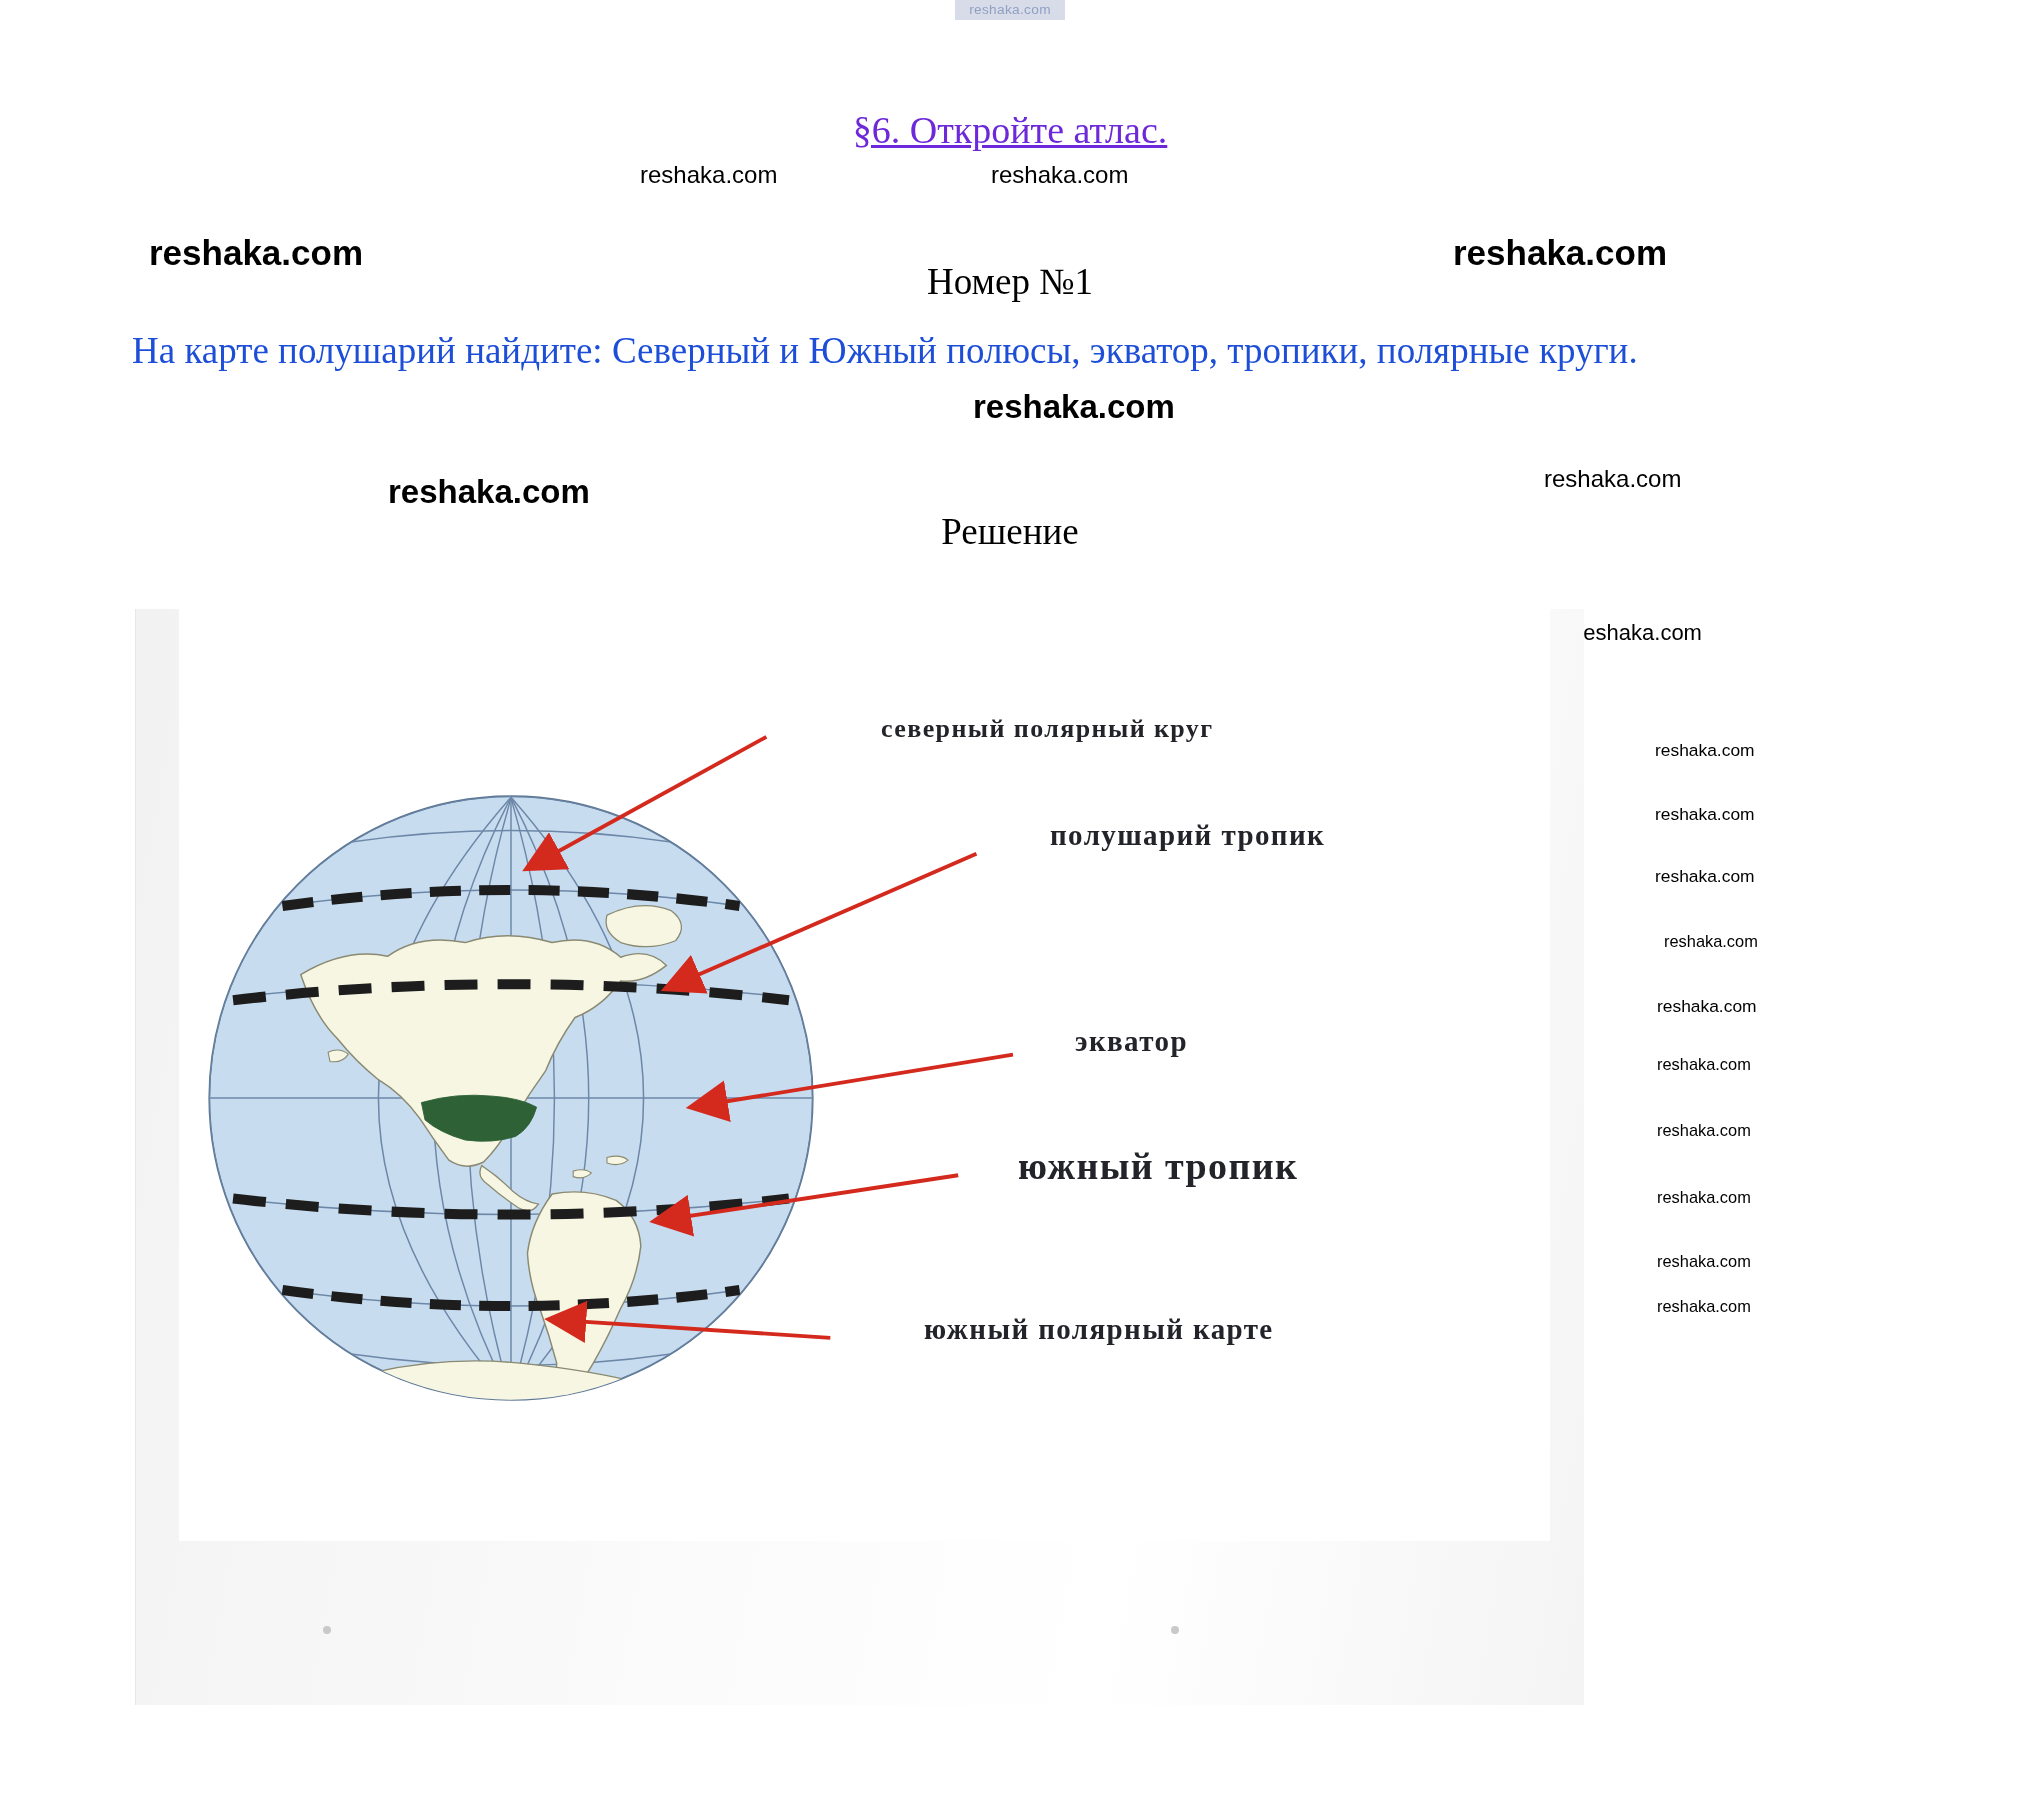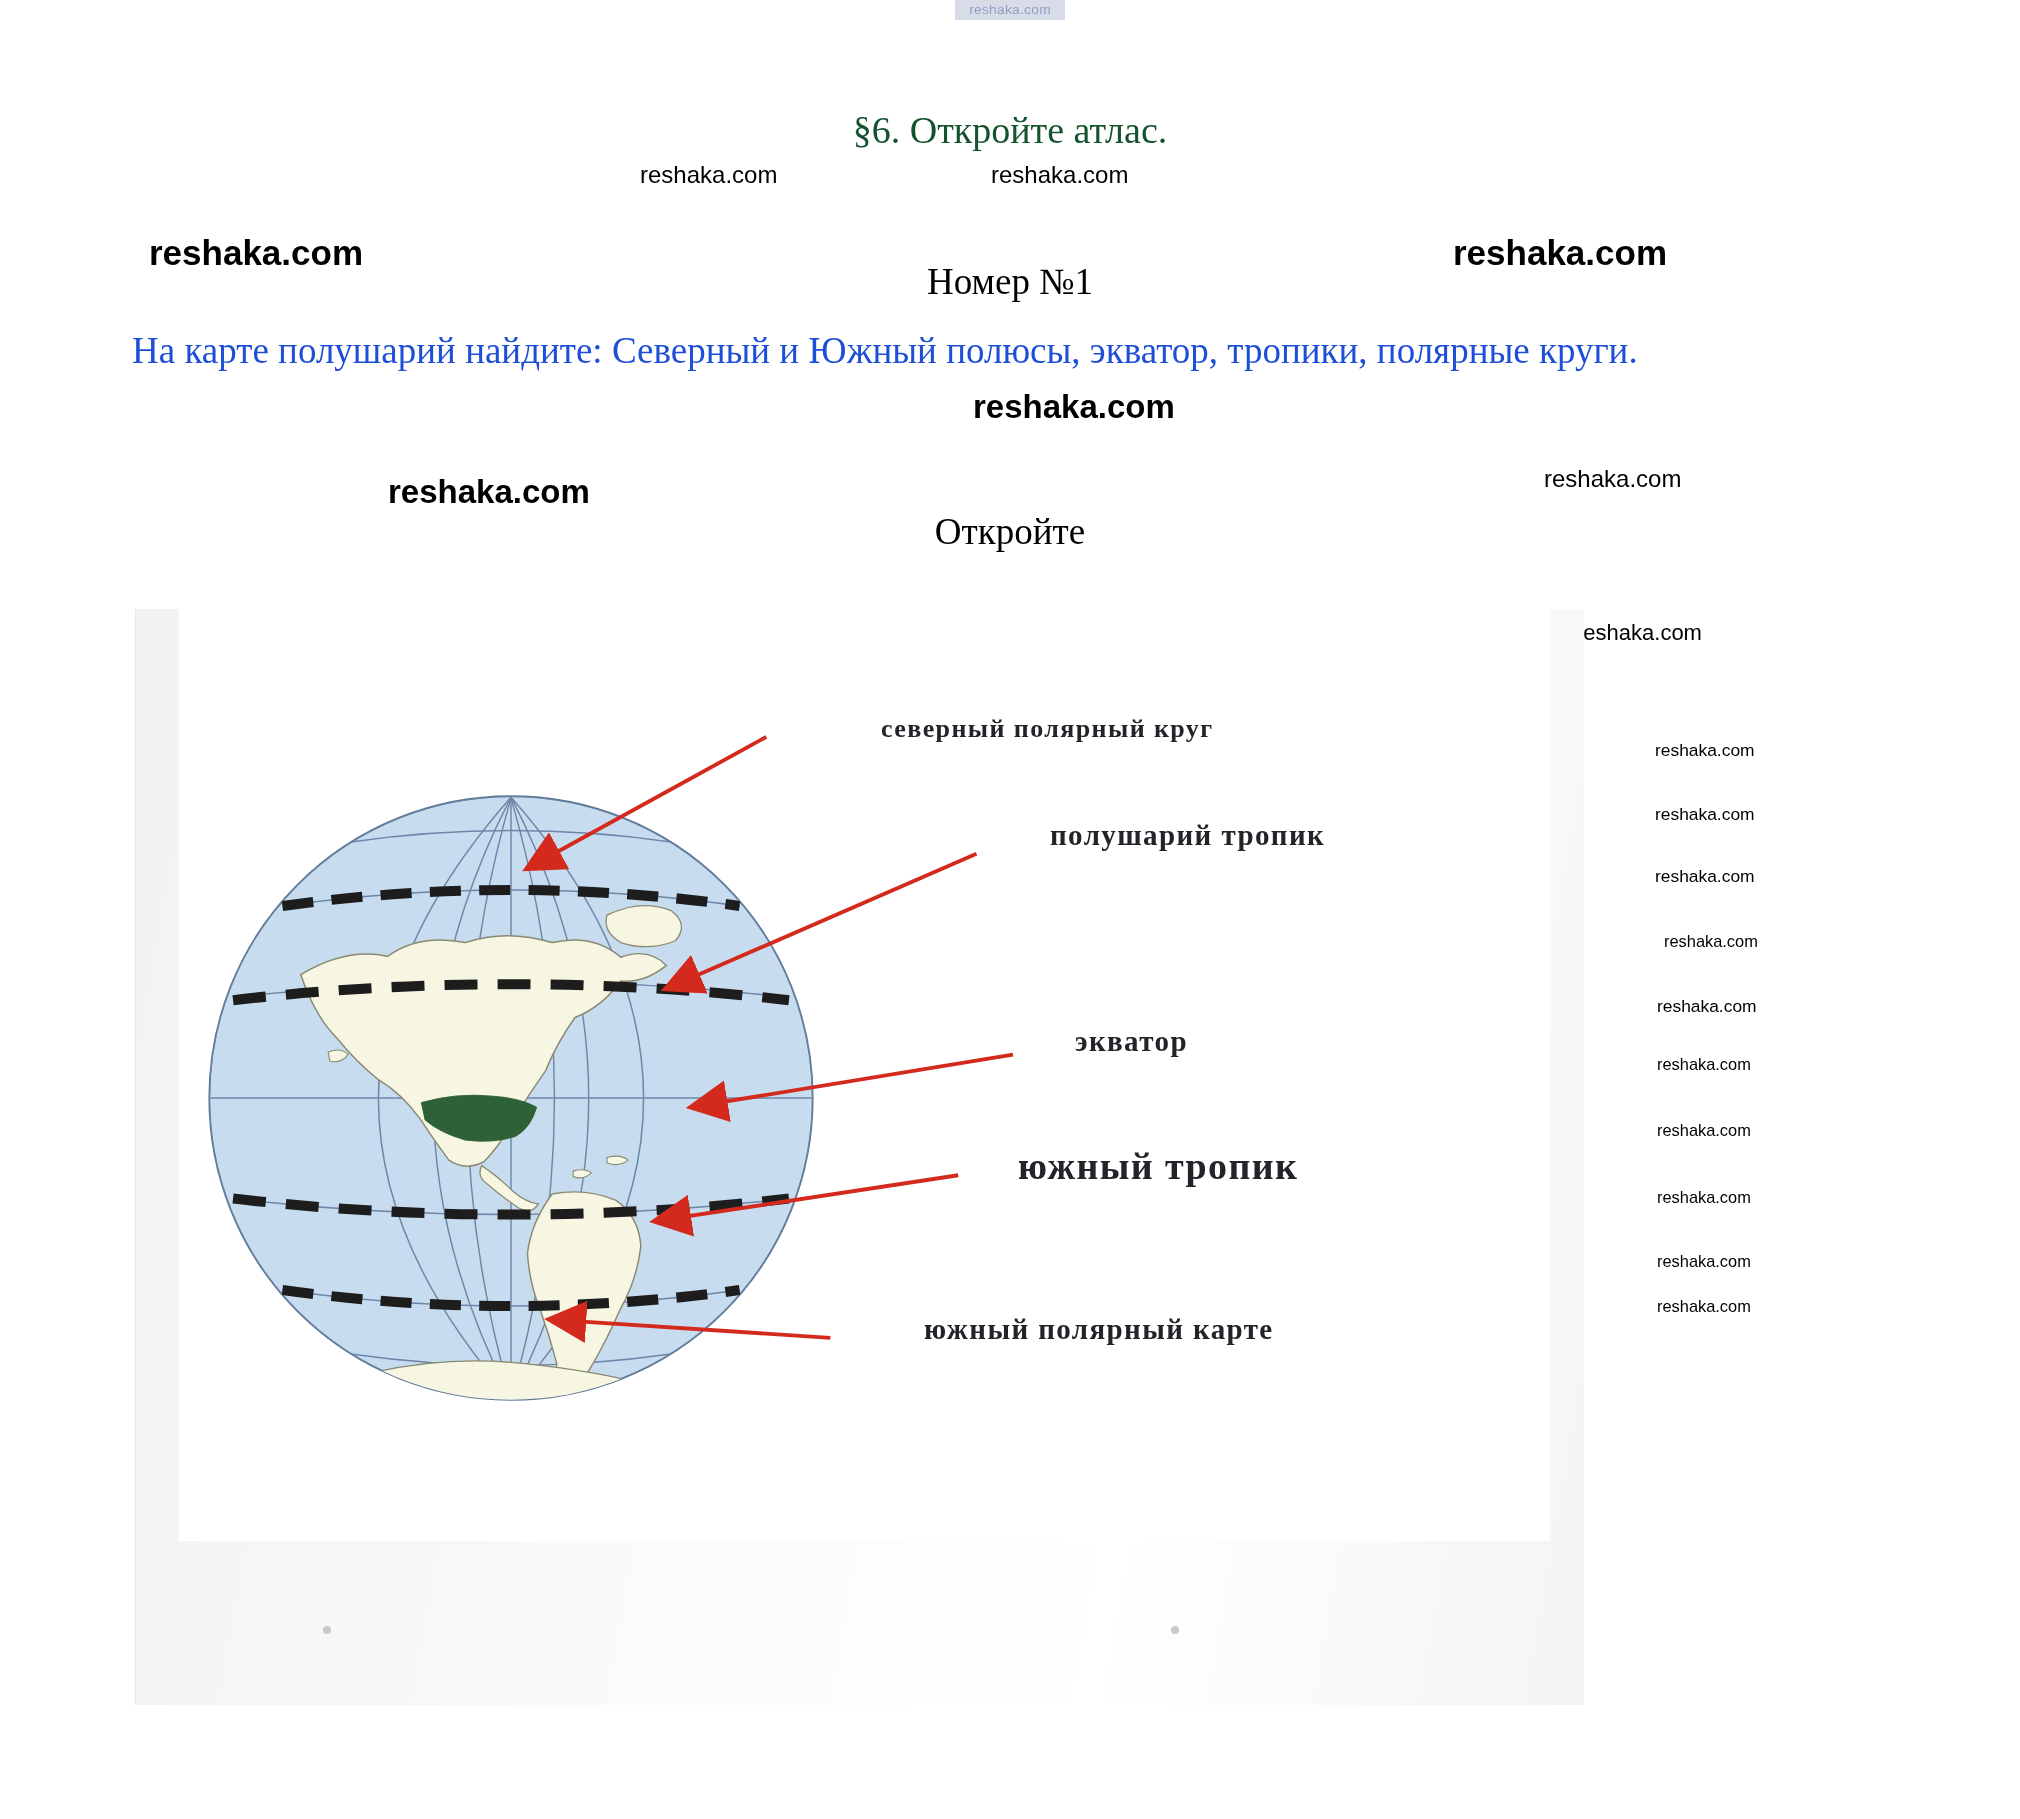--- a/index.html
+++ b/index.html
@@ -32,21 +32,22 @@
   }
 
   
   .doc-title {
     position: absolute;
     top: 108px;
     left: 0;
     width: 2020px;
     text-align: center;
     font-size: 38px;
-    color: #14532d;
+    color: #6d28d9;
+    text-decoration: underline;
   }
   .doc-subtitle {
     position: absolute;
     top: 224px;
     left: 0;
     width: 2020px;
     text-align: center;
     font-size: 37px;
     color: #000;
     margin-top: 36px;
@@ -132,21 +133,21 @@
   }
 </style>
 </head>
 <body>
 
 <div class="wm-top">reshaka.com</div>
 
 <div class="doc-title">§6. Откройте атлас.</div>
 <div class="doc-subtitle">Номер №1</div>
 <div class="task-text">На карте полушарий найдите: Северный и Южный полюсы, экватор, тропики, полярные круги.</div>
-<div class="solution-label">Откройте</div>
+<div class="solution-label">Решение</div>
 
 <div id="wm-layer">
     <div class="wm" style="left: 640px; top: 161px; font-size: 24px; font-weight: normal;">reshaka.com</div>
     <div class="wm" style="left: 991px; top: 161px; font-size: 24px; font-weight: normal;">reshaka.com</div>
     <div class="wm" style="left: 149px; top: 233px; font-size: 35px; font-weight: bold;">reshaka.com</div>
     <div class="wm" style="left: 1453px; top: 233px; font-size: 35px; font-weight: bold;">reshaka.com</div>
     <div class="wm" style="left: 973px; top: 388px; font-size: 33px; font-weight: bold;">reshaka.com</div>
     <div class="wm" style="left: 388px; top: 473px; font-size: 33px; font-weight: bold;">reshaka.com</div>
     <div class="wm" style="left: 1544px; top: 465px; font-size: 24px; font-weight: normal;">reshaka.com</div>
     <div class="wm" style="left: 1069px; top: 617px; font-size: 33px; font-weight: bold;">reshaka.com</div>

